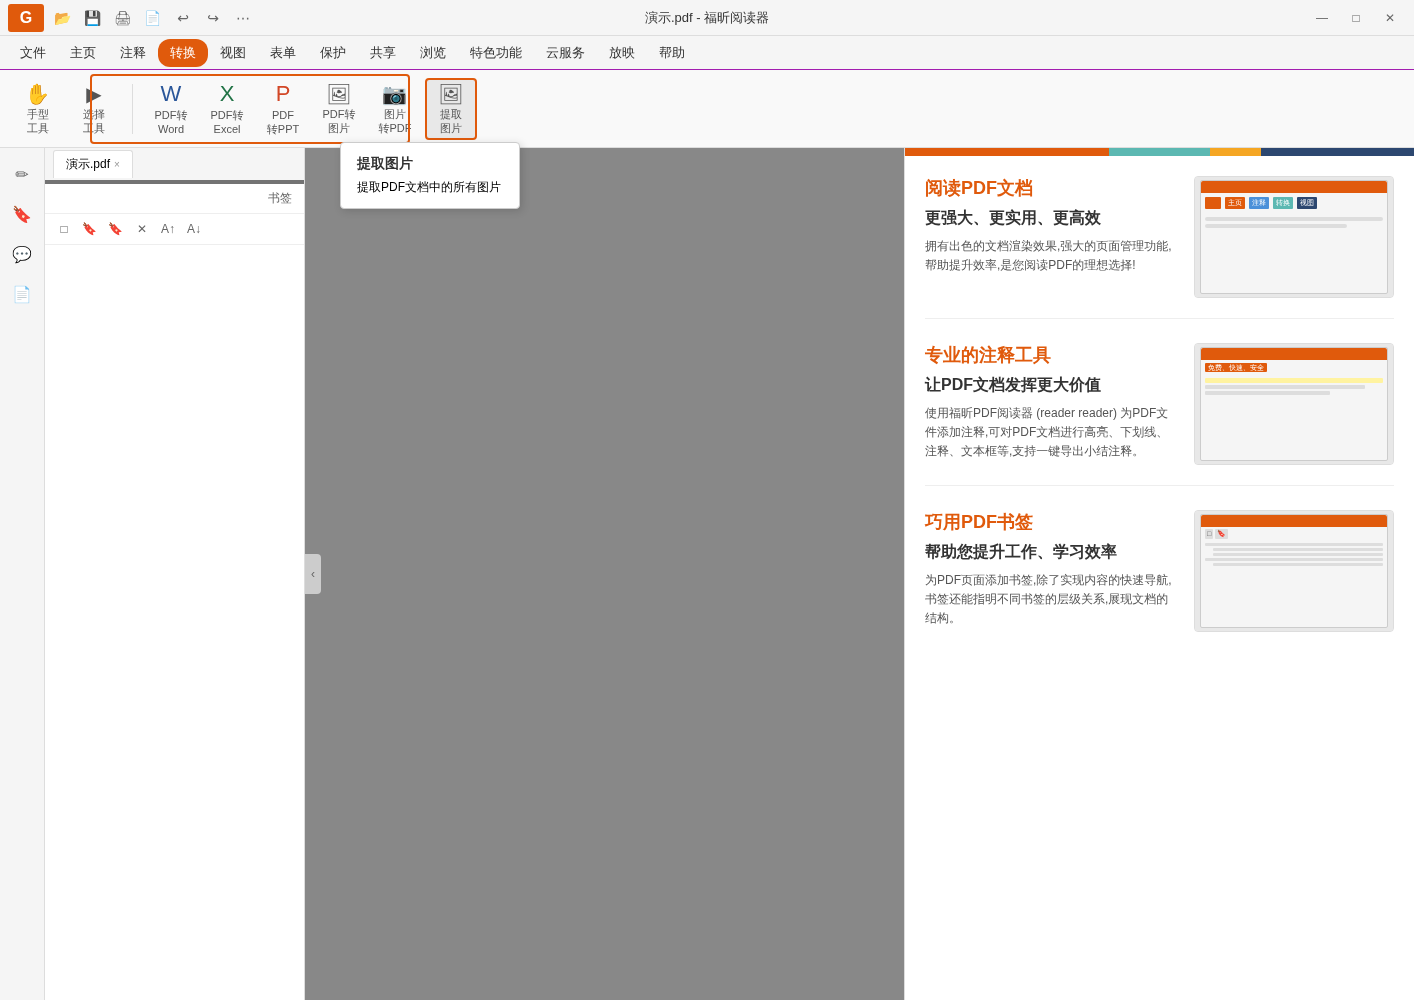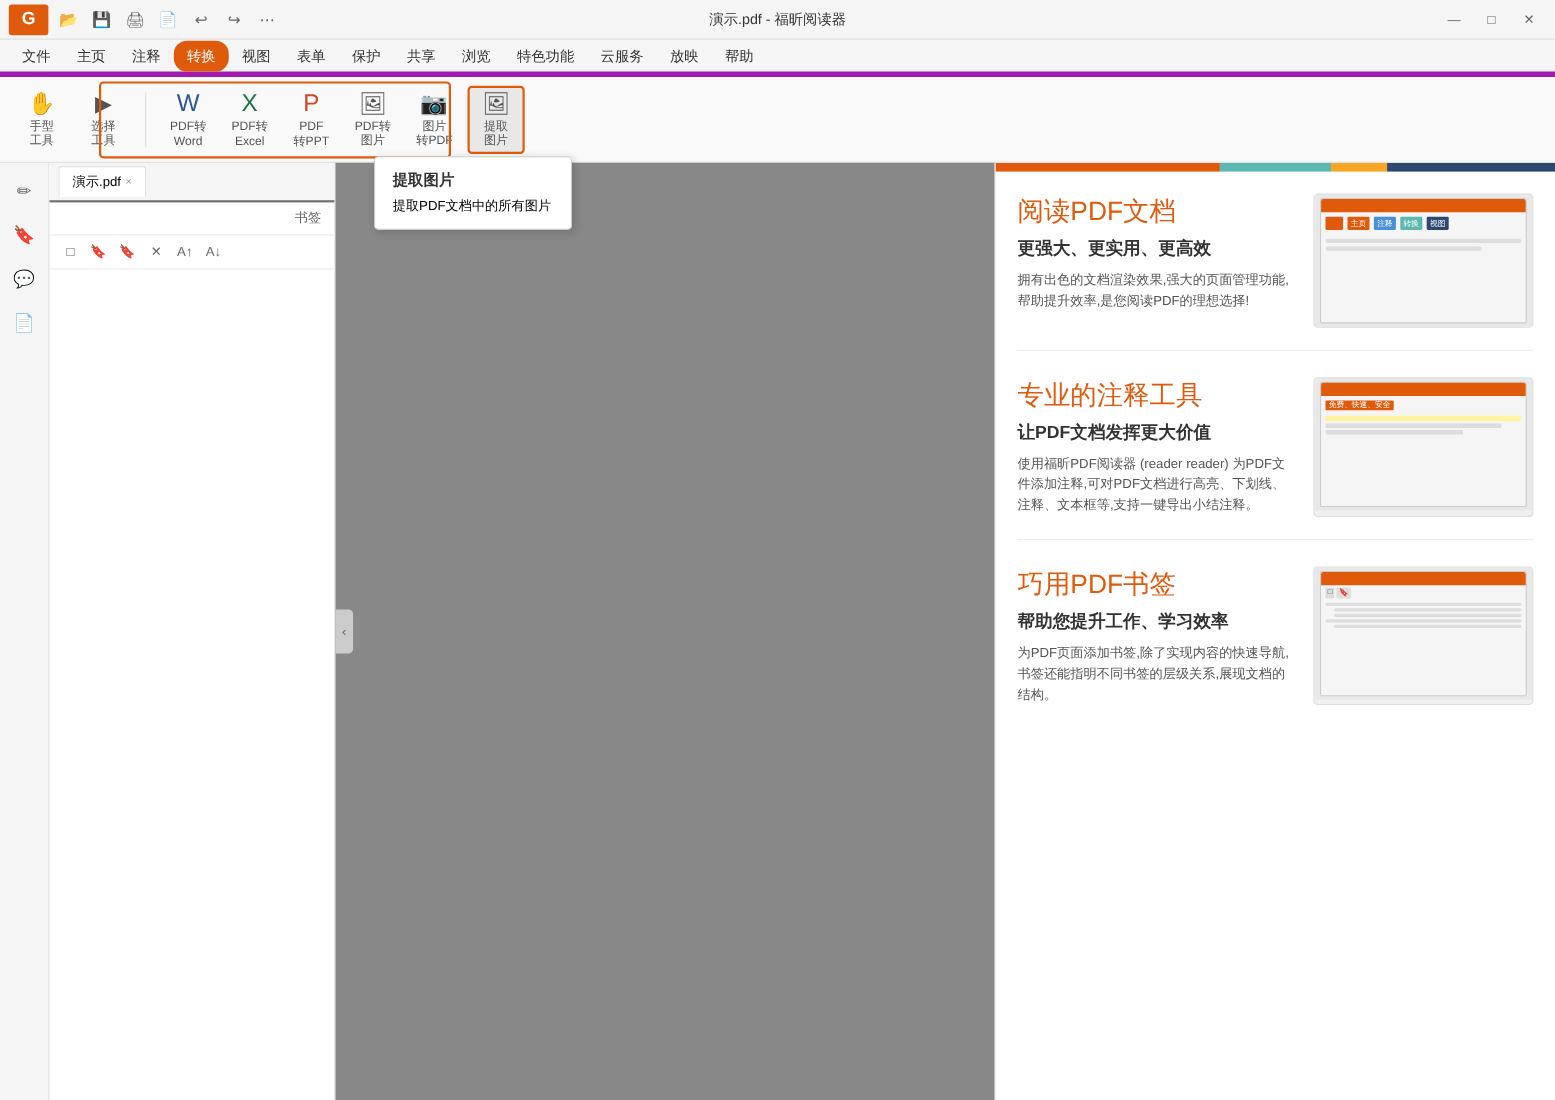--- a/index.html
+++ b/index.html
@@ -44,21 +44,21 @@
       cursor: pointer; font-size: 12px; color: #666;
     }
 
     
     #menu-bar {
       height: 34px;
       background: #f5f5f5;
       display: flex;
       align-items: center;
       padding: 0 8px;
-      border-bottom: 5px solid #a21caf;
+      border-bottom: 1px solid #a21caf;
     }
     .menu-item {
       padding: 4px 12px;
       color: #333;
       cursor: pointer;
       border-radius: 3px;
       font-size: 13px;
       height: 28px;
       display: flex; align-items: center;
     }
@@ -166,21 +166,21 @@
     #tab-panel {
       width: 260px;
       background: white;
       border-right: 1px solid #ddd;
       display: flex;
       flex-direction: column;
     }
     #tab-bar {
       height: 36px;
       background: #f5f5f5;
-      border-bottom: 2px solid #737373;
+      border-bottom: 4px solid #737373;
       display: flex;
       align-items: center;
       padding: 0 8px;
     }
     .tab-item {
       display: flex; align-items: center; gap: 4px;
       background: white;
       border: 1px solid #ddd;
       border-bottom: none;
       padding: 4px 12px;
@@ -259,21 +259,21 @@
     }
     .pdf-section-text { flex: 1; }
     .pdf-section-img {
       width: 200px; flex-shrink: 0;
       background: #f0f0f0;
       border: 1px solid #ddd;
       border-radius: 4px;
       overflow: hidden;
     }
     .pdf-section h2 {
-      font-size: 24px; font-weight: normal; color: #e05a0c; margin-bottom: 8px;
+      font-size: 18px; font-weight: bold; color: #e05a0c; margin-bottom: 8px;
     }
     .pdf-section h3 {
       font-size: 16px; font-weight: bold; color: #333; margin-bottom: 8px;
     }
     .pdf-section p {
       font-size: 12px; color: #555; line-height: 1.6;
     }
 
     
     .color-bar {

